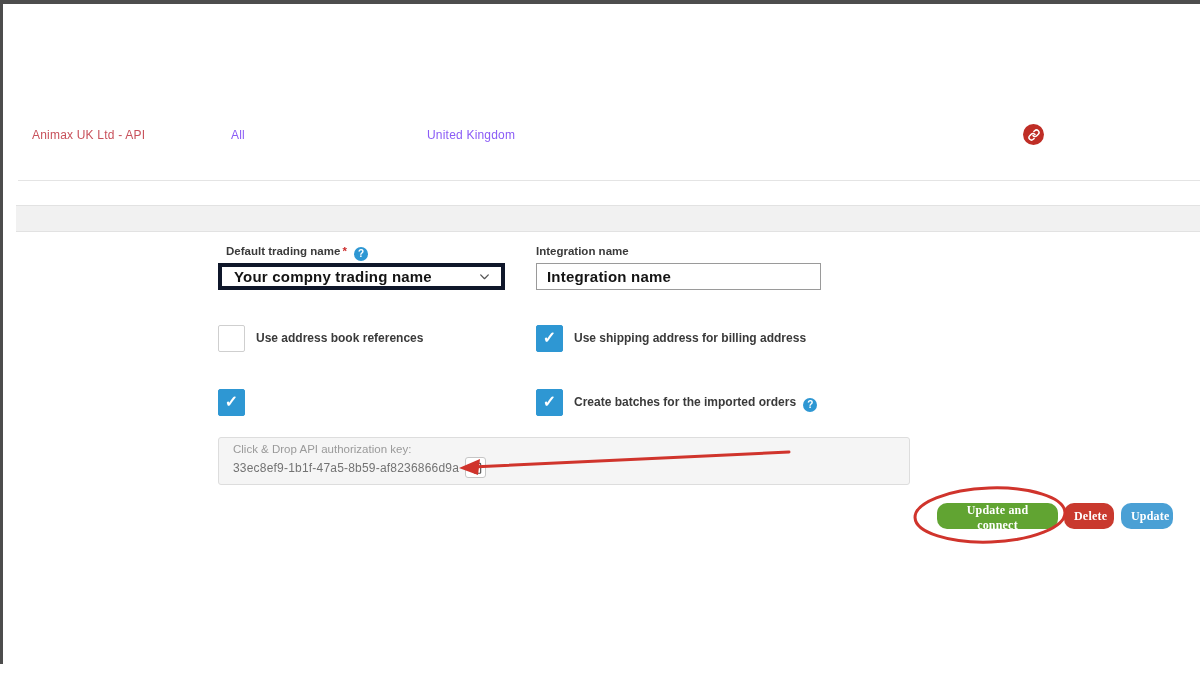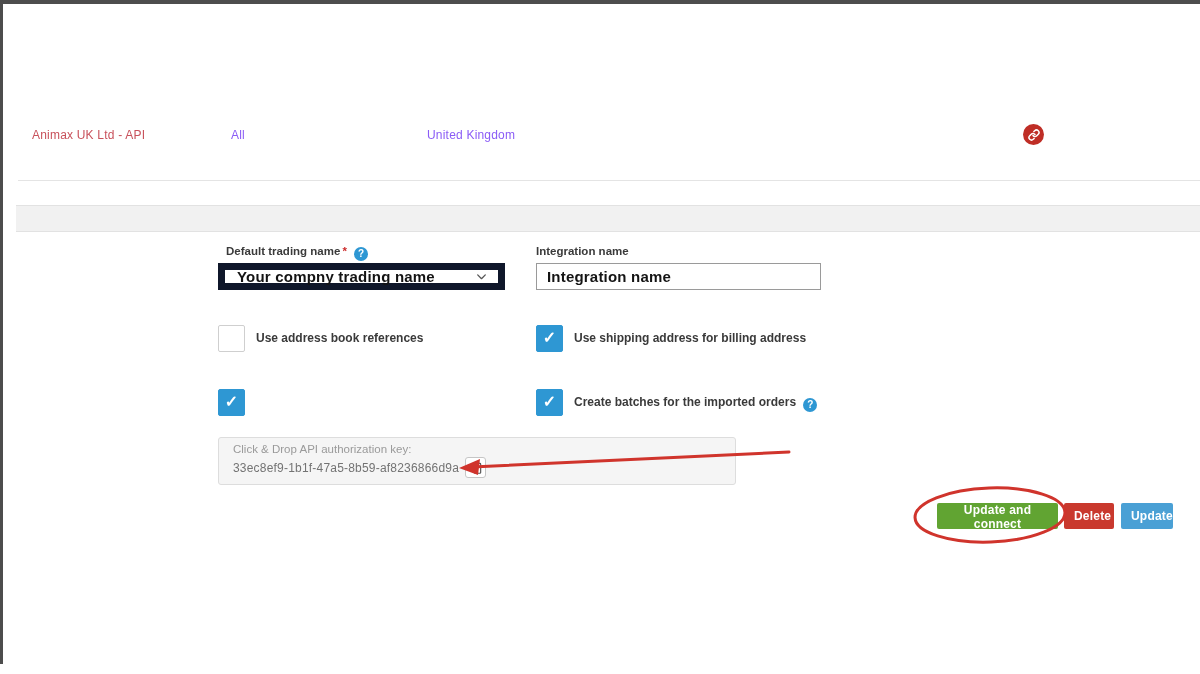--- a/index.html
+++ b/index.html
@@ -39,21 +39,21 @@
   .req { color:#cc2b2b; font-weight:bold; margin-left:2px; }
   .help-icon {
     display:inline-block; width:14px; height:14px; border-radius:50%;
     background:var(--accent-blue, #2e97d3); color:#fff; font-size:10px; font-weight:bold;
     text-align:center; line-height:14px; margin-left:4px; vertical-align:-2px; cursor:pointer;
   }
 
   
   .select-box {
     top:263px; left:218px; width:287px; height:27px; background:#fff;
-    border:7px solid #0f172a; cursor:pointer; display:flex; align-items:center;
+    border:4px solid #0f172a; cursor:pointer; display:flex; align-items:center;
   }
   .select-box .val {
     padding-left:12px; font-size:15px; font-weight:bold; color:#141414; letter-spacing:.2px;
     white-space:nowrap; flex:1;
   }
   .select-box .chev { margin-right:10px; display:flex; }
   .text-input {
     top:263px; left:536px; width:285px; height:27px; background:#fff;
     border:1px solid #9a9a9a; padding-left:10px;
     font-family:"Liberation Sans", sans-serif;
@@ -66,36 +66,36 @@
   .checkbox.checked { background:var(--accent-blue, #2e97d3); border-color:var(--accent-blue, #2e97d3); }
   .checkbox .check { display:none; color:#fff; font-size:16px; font-weight:bold; transform:translateY(-1px); }
   .checkbox.checked .check { display:block; }
   .cb-label { font-size:12px; font-weight:bold; color:#3a3a3a; line-height:27px; white-space:nowrap; }
   .cb-row1 { top:325px; } .cb-row2 { top:389px; }
   .cb-c1 { left:218px; } .cb-c2 { left:536px; }
   .cb-l1 { left:256px; } .cb-l2 { left:574px; }
 
   
   .api-panel {
-    top:437px; left:218px; width:518px; height:48px; background:#f5f5f5;
+    top:437px; left:218px; width:692px; height:48px; background:#f5f5f5;
     border:1px solid #ddd; border-radius:3px; padding:5px 14px;
   }
   .api-label { font-size:11.5px; color:#9a9a9a; }
   .api-row { display:flex; align-items:center; margin-top:2px; }
   .api-key { font-size:12px; color:#737373; letter-spacing:.2px; }
   .copy-btn {
     margin-left:6px; width:21px; height:21px; background:#fff; border:1px solid #c6c6c6;
     border-radius:3px; cursor:pointer; display:flex; align-items:center; justify-content:center; padding:0;
   }
   .copy-btn svg { width:14px; height:14px; }
 
   
   .btn {
-    position:absolute; top:503px; height:26px; border:none; border-radius:2px;
-    color:#fff; font-family:Liberation Sans, sans-serif; font-size:12px; font-weight:bold;
+    position:absolute; top:503px; height:26px; border:none; border-radius:10px;
+    color:#fff; font-family:Liberation Serif, serif; font-size:12px; font-weight:bold;
     cursor:pointer; padding:0 10px; letter-spacing:.2px;
   }
   .btn-green { left:937px; width:121px; background:var(--green, #61a432); }
   .btn-red   { left:1064px; width:50px;  background:var(--delete-red, #c9392e); }
   .btn-blue  { left:1121px; width:52px;  background:var(--update-blue, #4aa0d5); }
 
   .annotations { top:0; left:0; width:1200px; height:674px; pointer-events:none; z-index:50; }
 </style>
 </head>
 <body>

